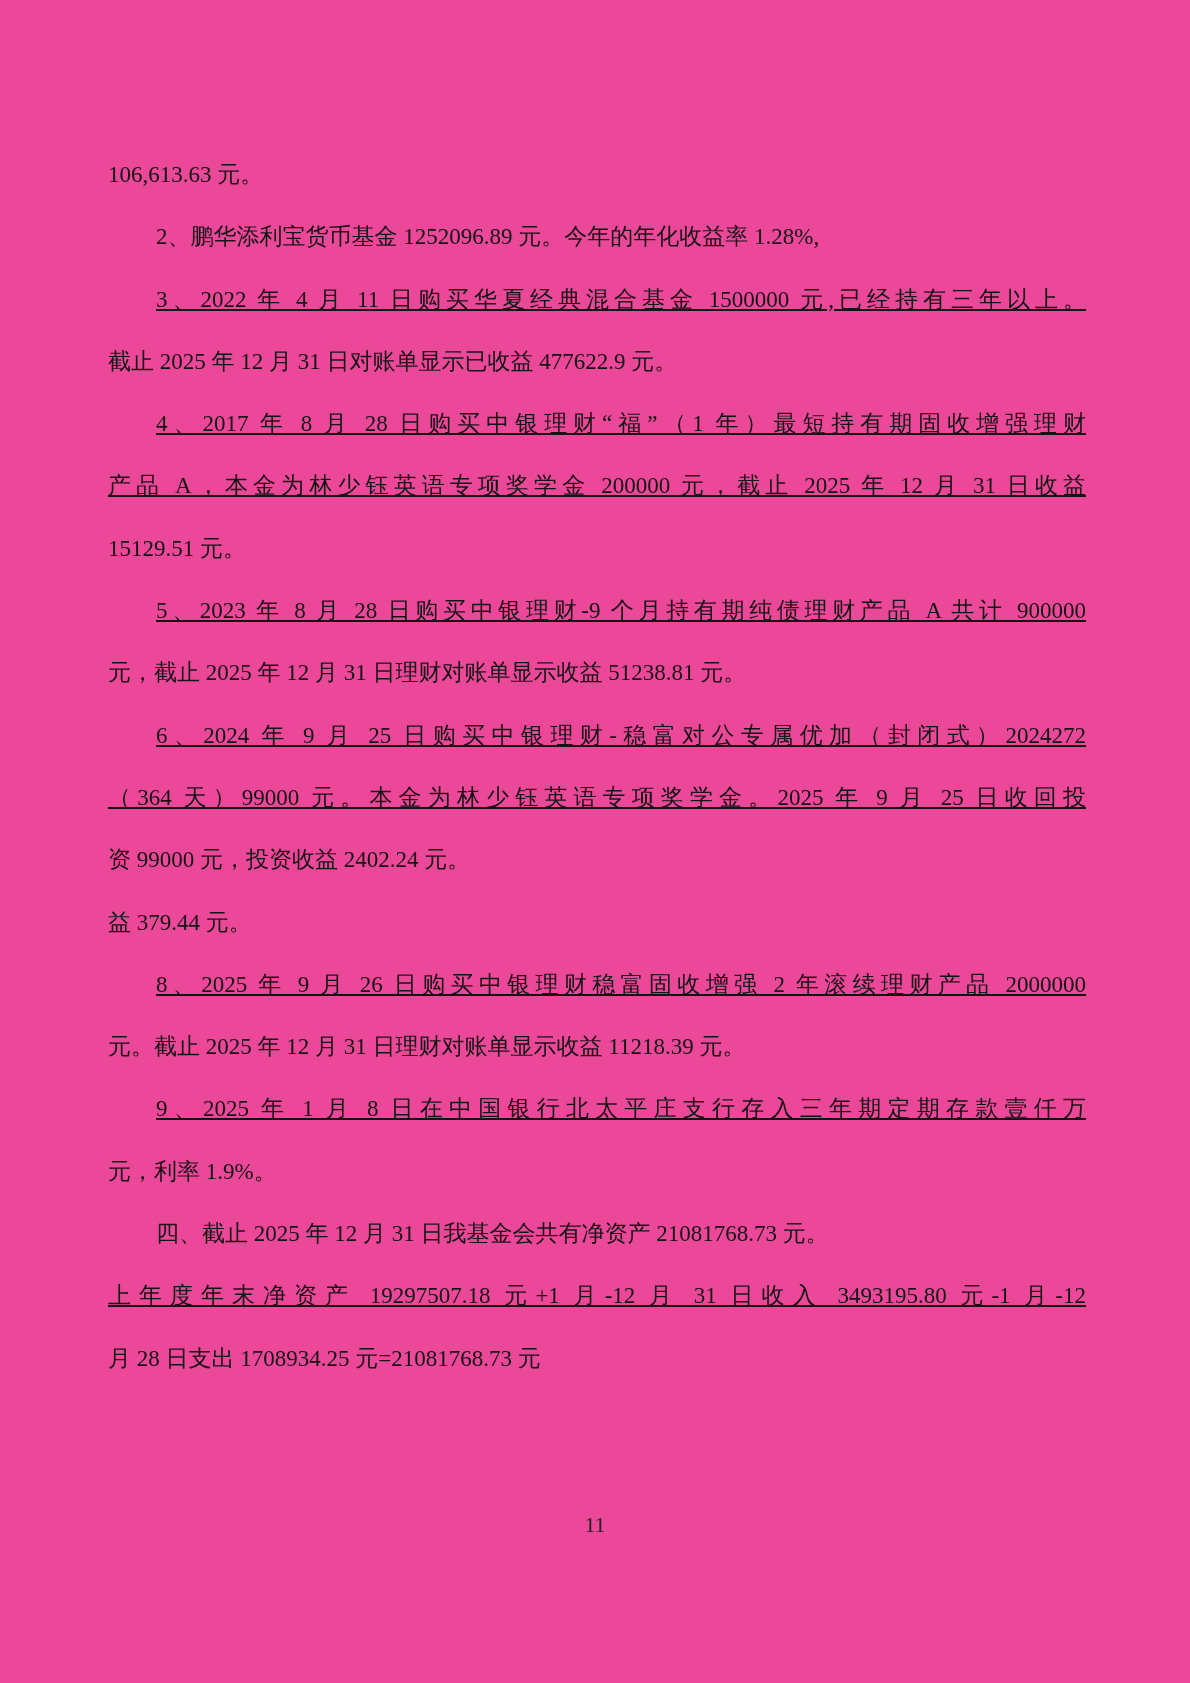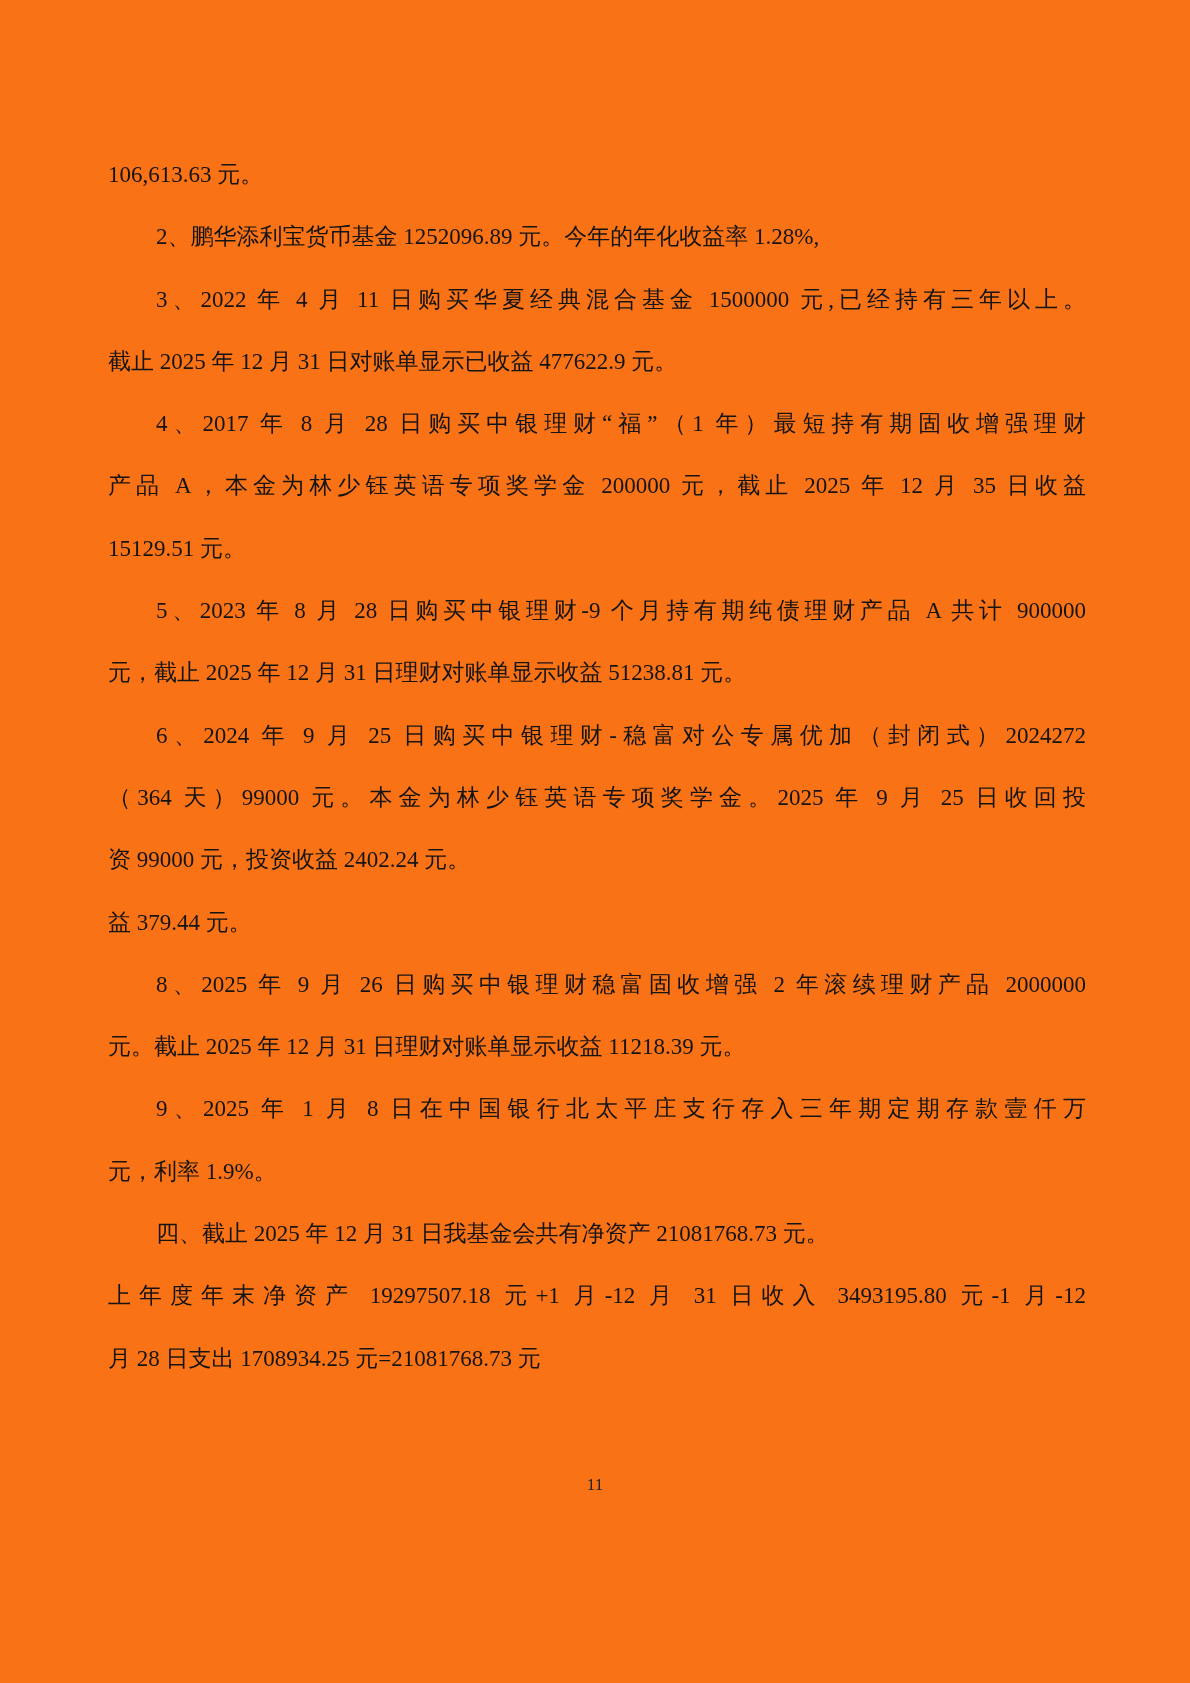--- a/index.html
+++ b/index.html
@@ -8,63 +8,64 @@
     height: 1683px;
     background: #ffffff;
     position: relative;
     overflow: hidden;
     font-family: "Liberation Serif", "DejaVu Serif", serif;
     color: #141414;
   }
   .page {
     position: absolute;
     inset: 0;
-    background: #f97316;
+    background: #ec4899;
   }
   .text-block {
     position: absolute;
     left: 108px;
     top: 144px;
     width: 978px;
   }
   .line {
     font-size: 23px;
     height: 62.3px;
     line-height: 62.3px;
     white-space: normal;
     overflow: visible;
     text-align: left;
   }
   .indent { text-indent: 48px; }
   .fill {
     text-align: justify;
     text-align-last: justify;
+    text-decoration: underline;
   }
   .page-number {
     position: absolute;
-    top: 1472px;
+    top: 1512px;
     left: 0;
     width: 100%;
     text-align: center;
-    font-size: 17px;
+    font-size: 22px;
     line-height: 26px;
     color: #222222;
   }
 </style>
 </head>
 <body>
 
 <div class="page">
   <div class="text-block">
     <div class="line">106,613.63 元。</div>
     <div class="line indent">2、鹏华添利宝货币基金 1252096.89 元。今年的年化收益率 1.28%,</div>
     <div class="line indent fill">3、2022 年 4 月 11 日购买华夏经典混合基金 1500000 元,已经持有三年以上。</div>
     <div class="line">截止 2025 年 12 月 31 日对账单显示已收益 477622.9 元。</div>
     <div class="line indent fill">4、2017 年 8 月 28 日购买中银理财“福”（1 年）最短持有期固收增强理财</div>
-    <div class="line fill">产品 A，本金为林少钰英语专项奖学金 200000 元，截止 2025 年 12 月 35 日收益</div>
+    <div class="line fill">产品 A，本金为林少钰英语专项奖学金 200000 元，截止 2025 年 12 月 31 日收益</div>
     <div class="line">15129.51 元。</div>
     <div class="line indent fill">5、2023 年 8 月 28 日购买中银理财-9 个月持有期纯债理财产品 A 共计 900000</div>
     <div class="line">元，截止 2025 年 12 月 31 日理财对账单显示收益 51238.81 元。</div>
     <div class="line indent fill">6、2024 年 9 月 25 日购买中银理财-稳富对公专属优加（封闭式）2024272</div>
     <div class="line fill">（364 天）99000 元。本金为林少钰英语专项奖学金。2025 年 9 月 25 日收回投</div>
     <div class="line">资 99000 元，投资收益 2402.24 元。</div>
     <div class="line">益 379.44 元。</div>
     <div class="line indent fill">8、2025 年 9 月 26 日购买中银理财稳富固收增强 2 年滚续理财产品 2000000</div>
     <div class="line">元。截止 2025 年 12 月 31 日理财对账单显示收益 11218.39 元。</div>
     <div class="line indent fill">9、2025 年 1 月 8 日在中国银行北太平庄支行存入三年期定期存款壹仟万</div>

